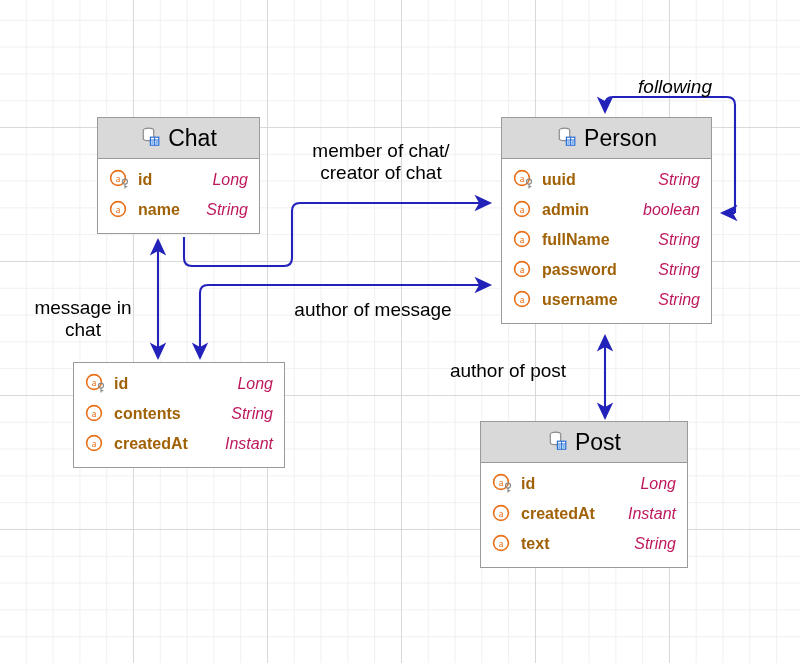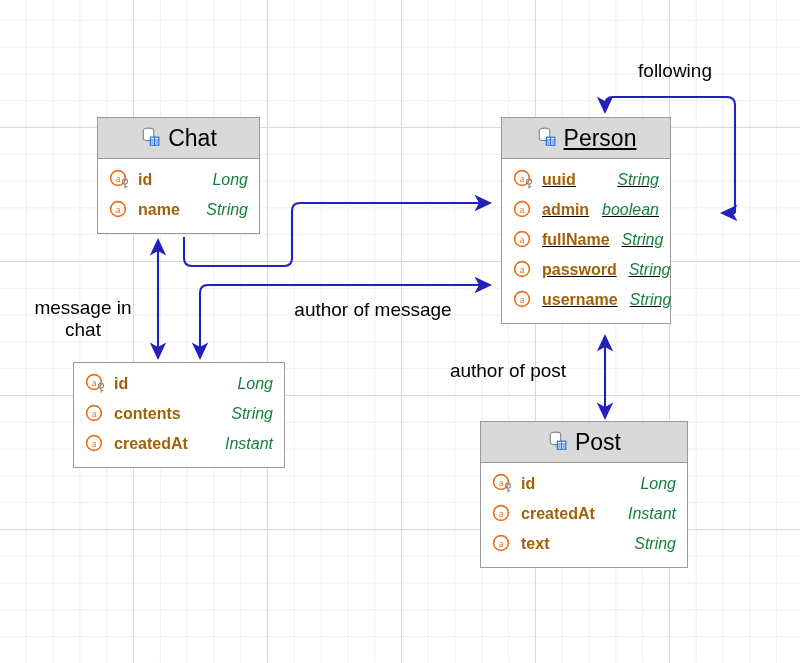--- a/index.html
+++ b/index.html
@@ -74,21 +74,21 @@
   }
   .attr-name {
     font-size: 16px;
     font-weight: bold;
     color: #a16207;
     white-space: nowrap;
   }
   .attr-type {
     font-size: 16px;
     font-style: italic;
-    color: #15803d;
+    color: #be185d;
     margin-left: auto;
     padding-left: 12px;
     white-space: nowrap;
   }
 
   .edge-label {
     position: absolute;
     font-size: 19px;
     color: #000000;
     font-family: "Liberation Sans", sans-serif;
@@ -168,21 +168,21 @@
             <circle cx="9" cy="10" r="7.4" fill="#fff" stroke="#e8701a" stroke-width="1.6"></circle>
             <text x="9" y="14.2" font-family="'Liberation Serif',serif" font-size="10.5" fill="#e8701a" text-anchor="middle">a</text>
           </svg>
         </span>
         <span class="attr-name">name</span>
         <span class="attr-type">String</span>
       </div>
     </div>
   </div>
 
-  <div class="entity" style="left:501px; top:117px; width:170px;text-decoration:underline;">
+  <div class="entity" style="left:501px; top:117px; width:211px;">
     <div class="entity-header">
       <span>
         <svg width="21" height="21" viewBox="0 0 21 21">
           <ellipse cx="8.5" cy="4.2" rx="5.2" ry="2.1" fill="#fff" stroke="#8a8a8a" stroke-width="1.2"></ellipse>
           <path d="M3.3,4.2 L3.3,8.2 Q3.3,10.3 8.5,10.3 Q13.7,10.3 13.7,8.2 L13.7,4.2" fill="#fff" stroke="#8a8a8a" stroke-width="1.2"></path>
           <path d="M3.3,8.6 L3.3,12.6 Q3.3,14.7 8.5,14.7 Q13.7,14.7 13.7,12.6 L13.7,8.6" fill="#fff" stroke="#8a8a8a" stroke-width="1.2"></path>
           <rect x="10.4" y="11.2" width="8.4" height="8" fill="#fff" stroke="#2a6fd6" stroke-width="1.2"></rect>
           <path d="M10.4,14 L18.8,14 M14.6,11.2 L14.6,19.2" stroke="#2a6fd6" stroke-width="1.1"></path>
           <rect x="11.4" y="15" width="2.2" height="3.2" fill="#7fb2f0"></rect>
           <rect x="15.6" y="15" width="2.2" height="3.2" fill="#7fb2f0"></rect>
@@ -327,22 +327,24 @@
             <circle cx="9" cy="10" r="7.4" fill="#fff" stroke="#e8701a" stroke-width="1.6"></circle>
             <text x="9" y="14.2" font-family="'Liberation Serif',serif" font-size="10.5" fill="#e8701a" text-anchor="middle">a</text>
           </svg>
         </span>
         <span class="attr-name">text</span>
         <span class="attr-type">String</span>
       </div>
     </div>
   </div>
 
-  <div class="edge-label" style="left:600px; top:60px; width:150px;">following</div>
-
+  <div class="edge-label" style="left:600px; top:76px; width:150px;font-style:italic;">following</div>
+
+  <div class="edge-label" style="left:272px; top:140px; width:218px;">member of chat/
+creator of chat</div>
 
   <div class="edge-label" style="left:8px; top:269px; width:150px;margin-top:28px;">message in
 chat</div>
 
   <div class="edge-label" style="left:418px; top:360px; width:180px;">author of post</div>
 
   <div class="edge-label" style="left:258px; top:299px; width:230px;">author of message</div>
 
 </div>
 

